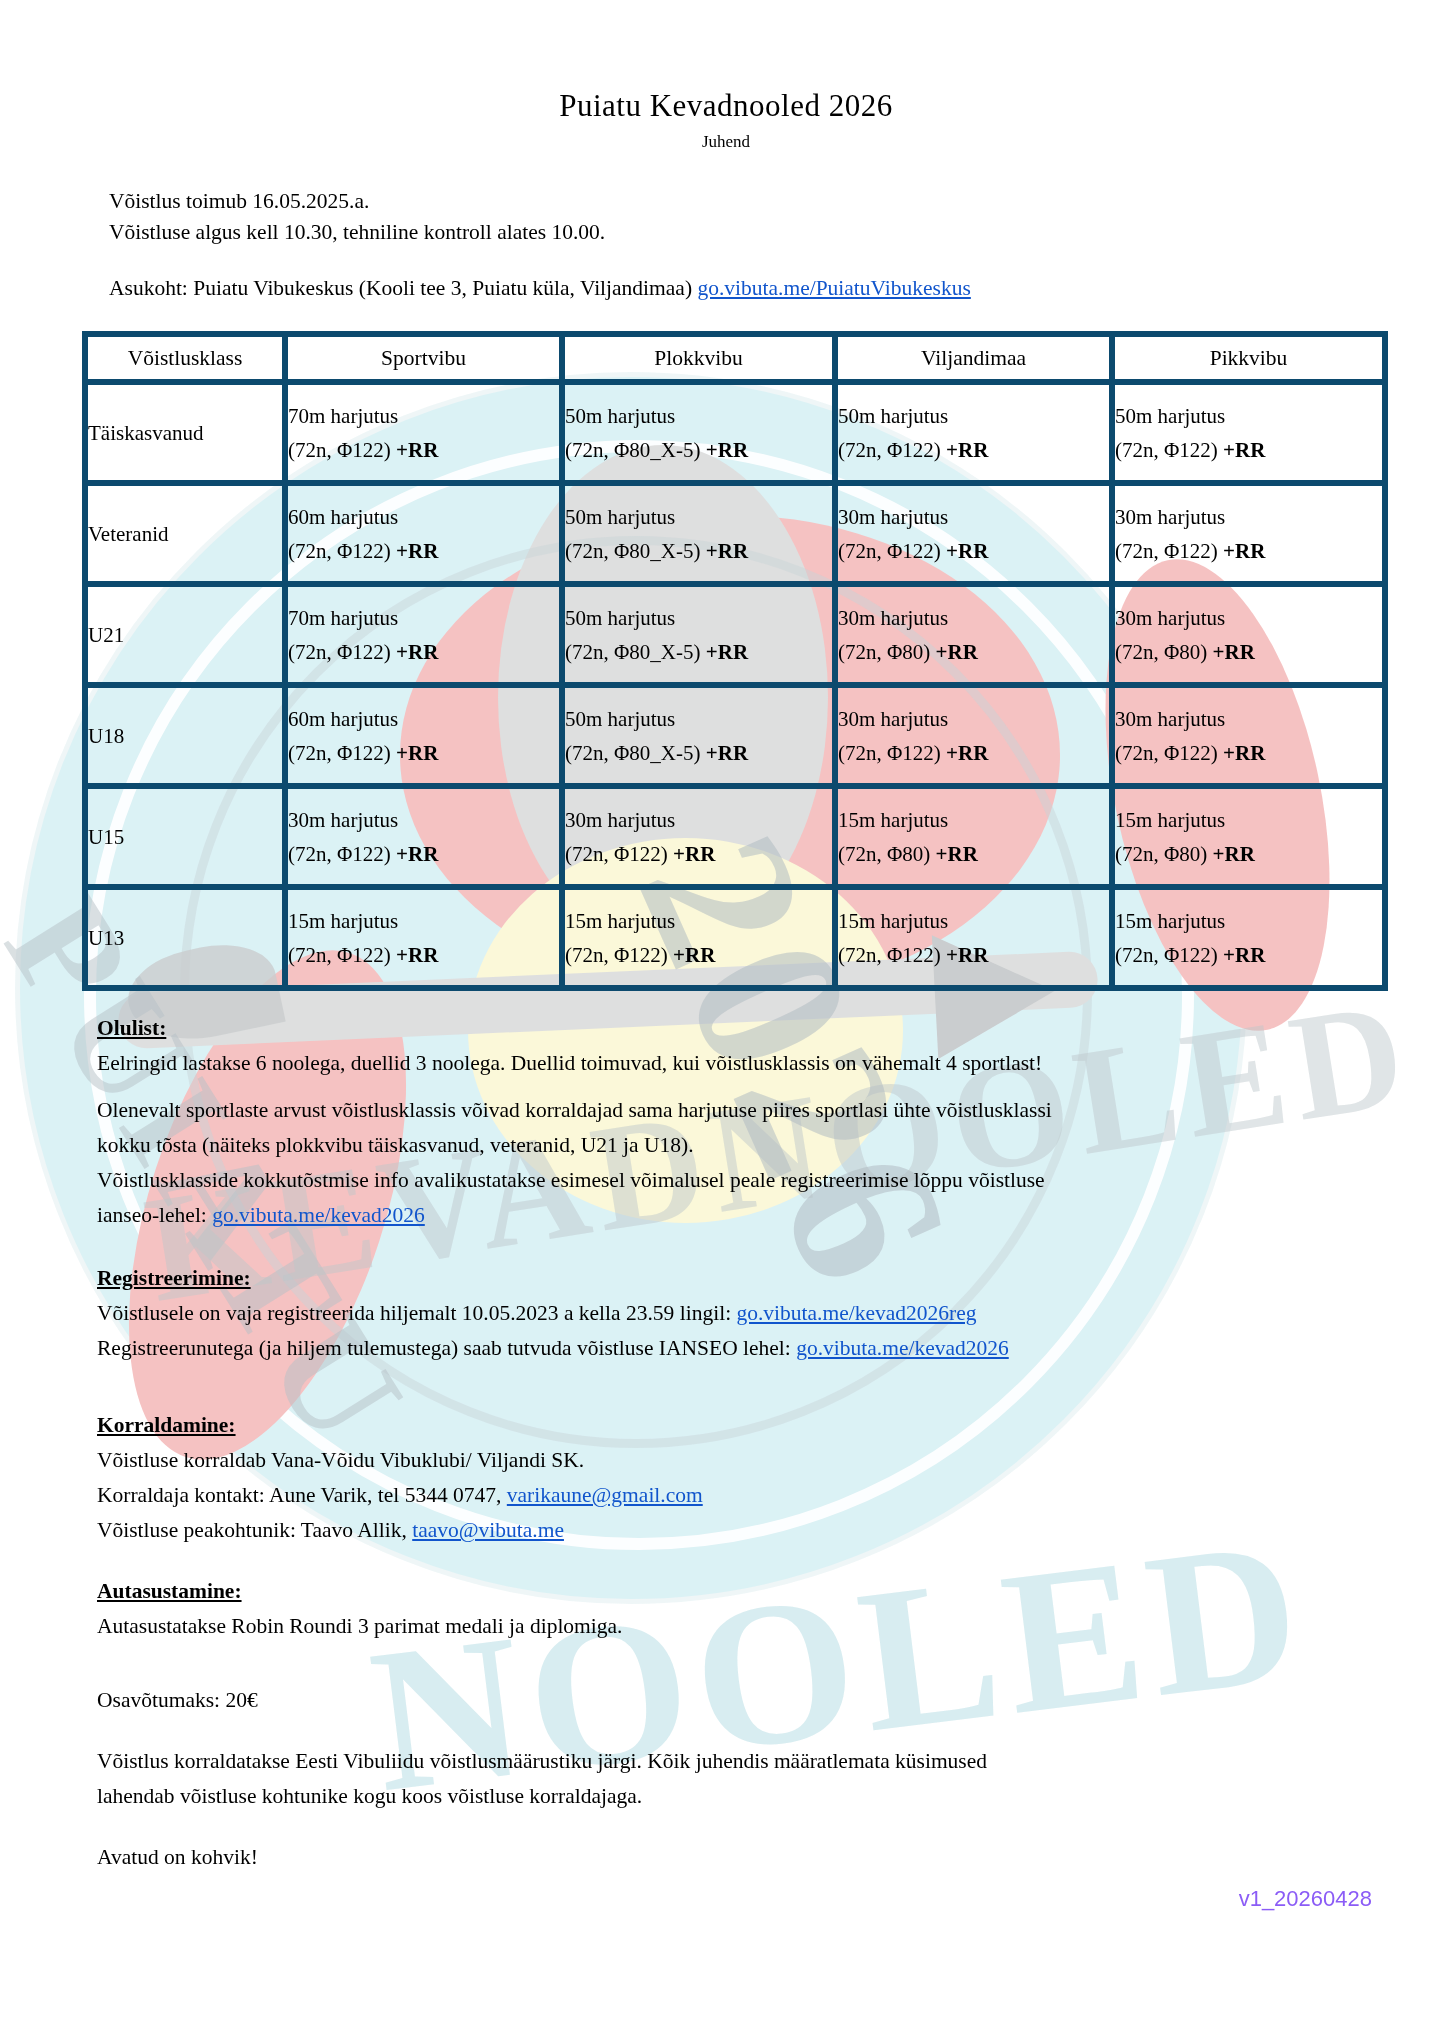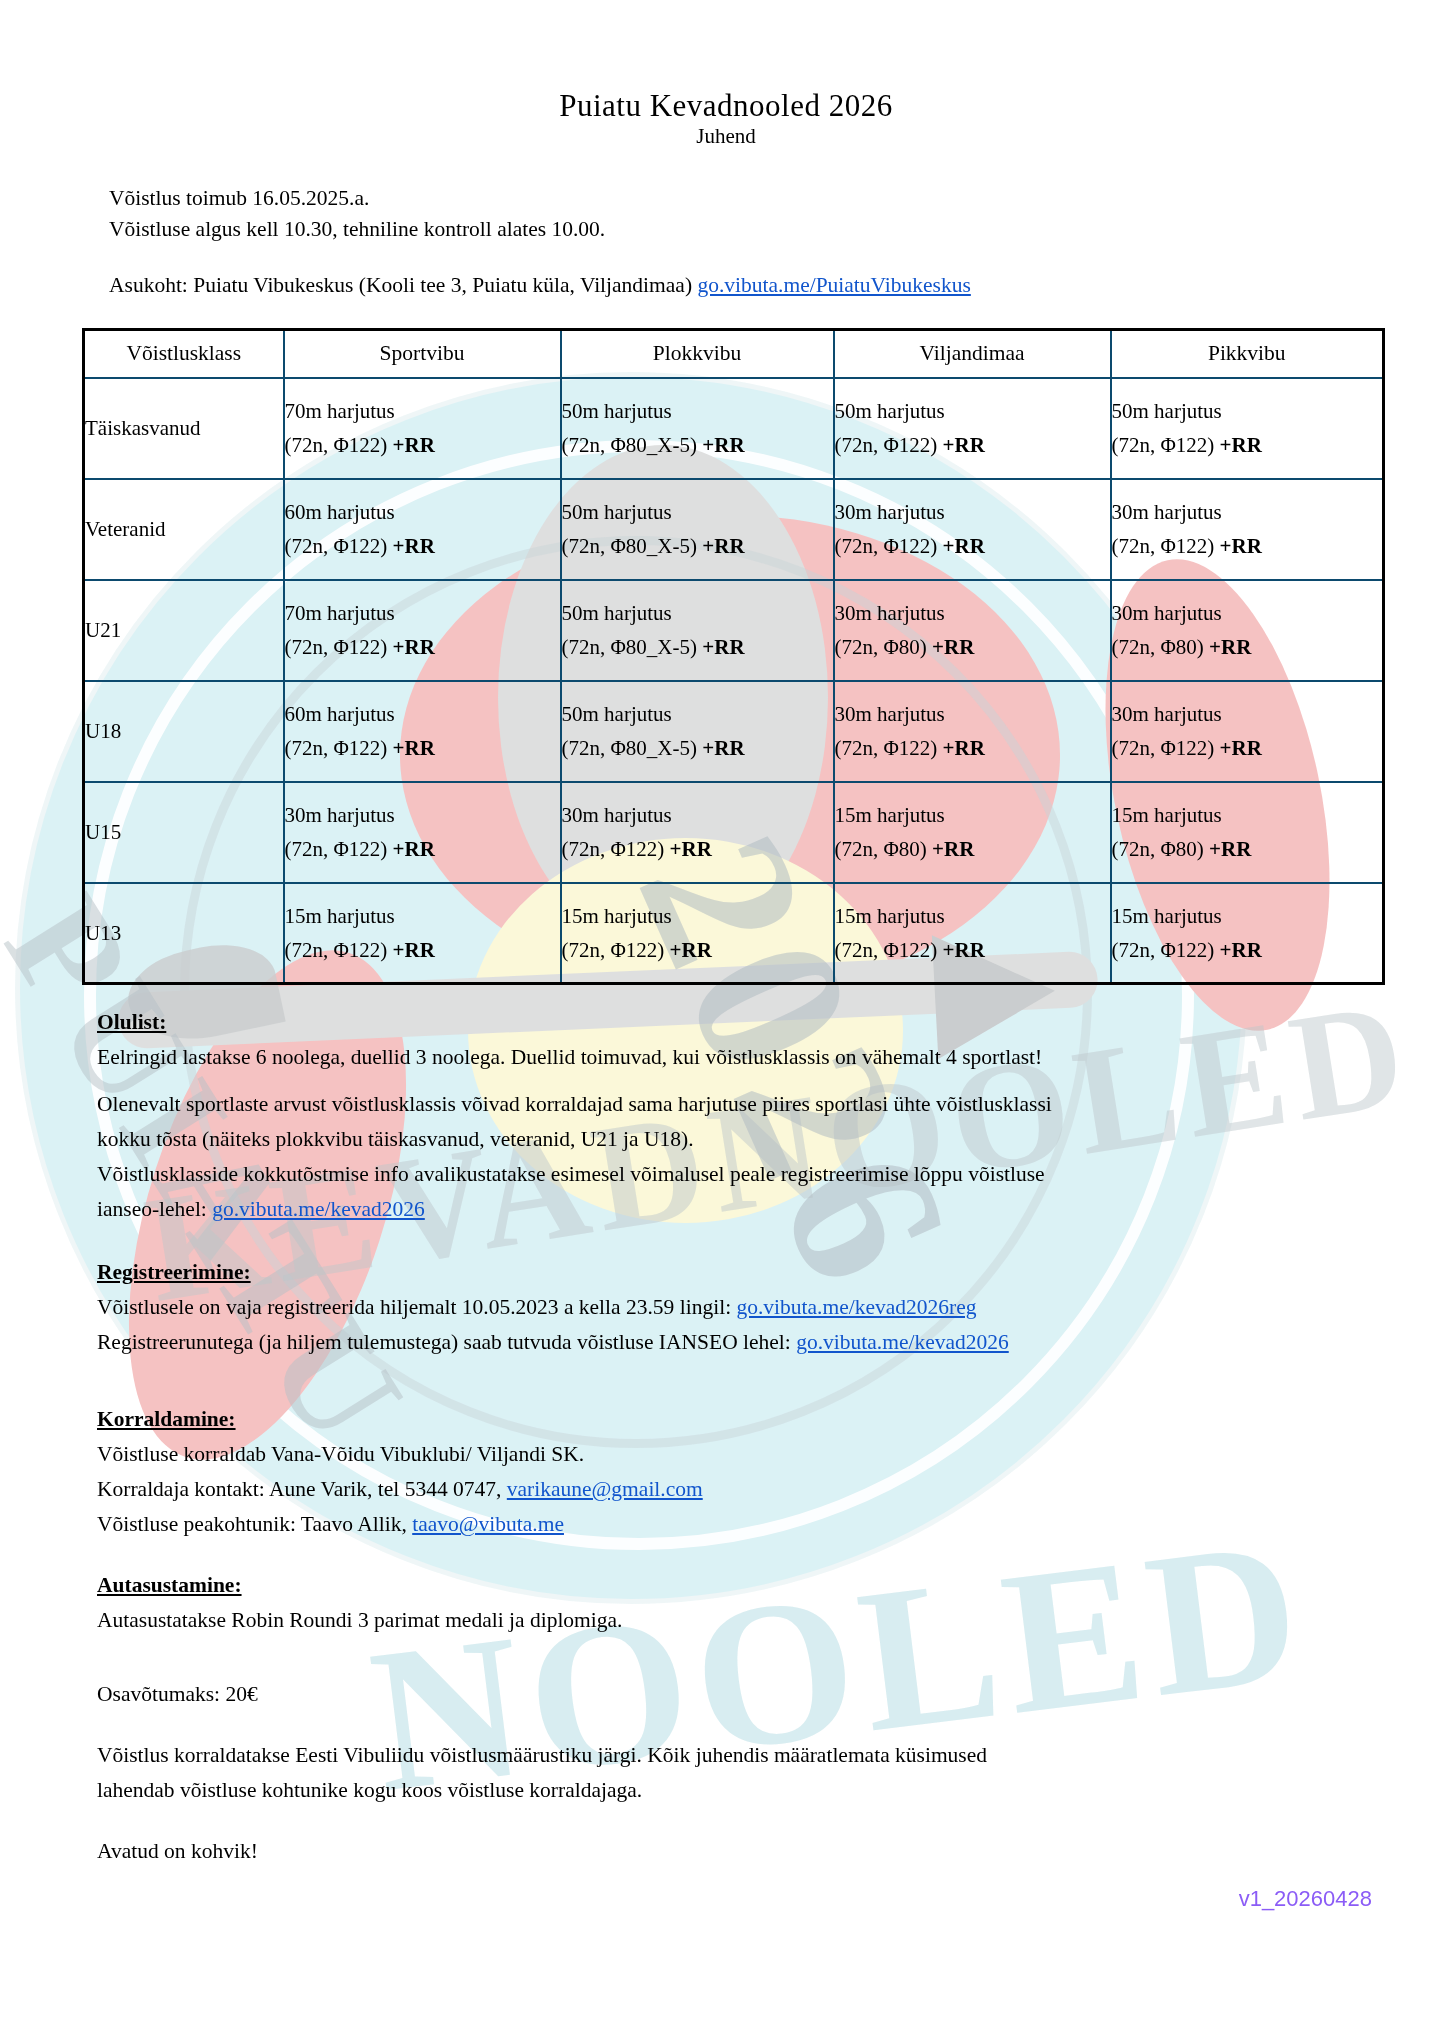--- a/index.html
+++ b/index.html
@@ -29,28 +29,28 @@
   .wm-fletch{left:128px;top:948px;width:150px;height:90px;border-radius:50% 50% 0 60%;
              background:var(--wm_darkgrey);transform:rotate(-12deg);opacity:.8;}
   .wm-text{font-weight:bold;white-space:nowrap;transform-origin:left top;letter-spacing:8px;}
   .wm-puiatu{left:118px;top:868px;font-size:150px;color:rgba(176,188,193,.50);transform:rotate(58deg);}
   .wm-kevad{left:135px;top:1165px;font-size:152px;color:rgba(183,194,199,.48);transform:rotate(-9deg);}
   .wm-nooled{left:360px;top:1605px;font-size:205px;color:rgba(205,231,236,.85);transform:rotate(-7deg);}
   .wm-year{left:815px;top:800px;font-size:215px;color:rgba(172,183,190,.55);transform:rotate(66deg);}
   
   .content{position:relative;z-index:1;padding-left:12px;}
   .title{margin:0;padding-top:88px;text-align:center;font-size:31px;font-weight:normal;letter-spacing:.5px;}
-  .subtitle{text-align:center;font-size:21px;}
+  .subtitle{text-align:center;font-size:17px;margin-top:8px;}
   .intro{margin:34px 0 0 97px;font-size:21.5px;line-height:31px;}
   .asukoht{margin:28px 0 0 97px;font-size:21.5px;}
   a.link{color:var(--link);text-decoration:underline;cursor:pointer;}
   
   table.comp{border-collapse:collapse;margin:30px 0 0 70px;table-layout:fixed;
              background:transparent;border:3px solid #000;}
-  .comp th,.comp td{border:2px solid #0c4a6e;vertical-align:middle;
+  .comp th,.comp td{border:6px solid #0c4a6e;vertical-align:middle;
                     font-weight:normal;padding:0;background:transparent;}
   .comp thead tr{height:48px;}
   .comp tbody tr{height:101px;}
   .comp th{font-size:21.5px;}
   .comp td{font-size:21px;line-height:34px;}
   .comp td .rr{font-weight:bold;}
   .c0{width:200px;} .c1{width:277px;} .c2{width:273px;} .c3{width:277px;} .c4{width:273px;}
   
   .section{margin-left:85px;font-size:21.5px;line-height:35px;}
   .heading{text-decoration:underline;font-weight:bold;}

